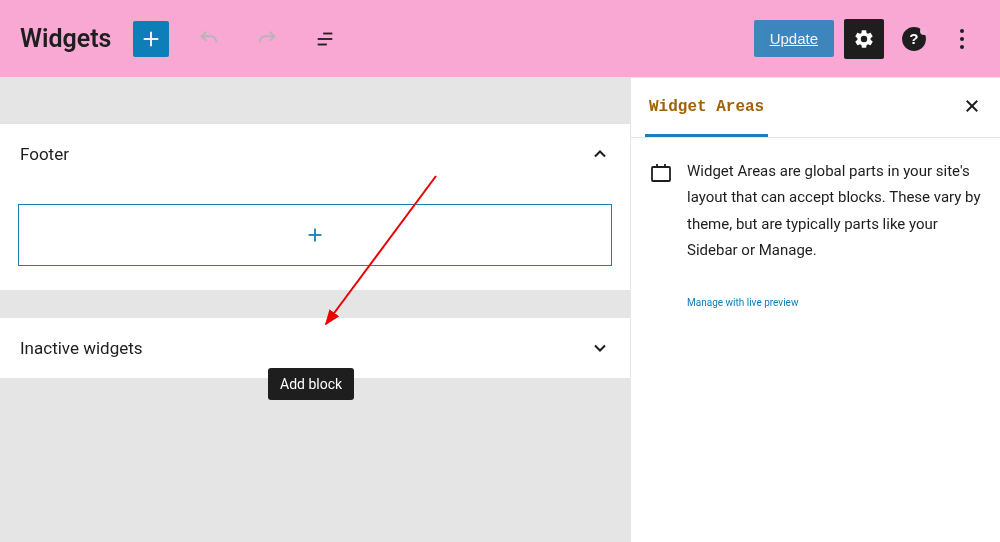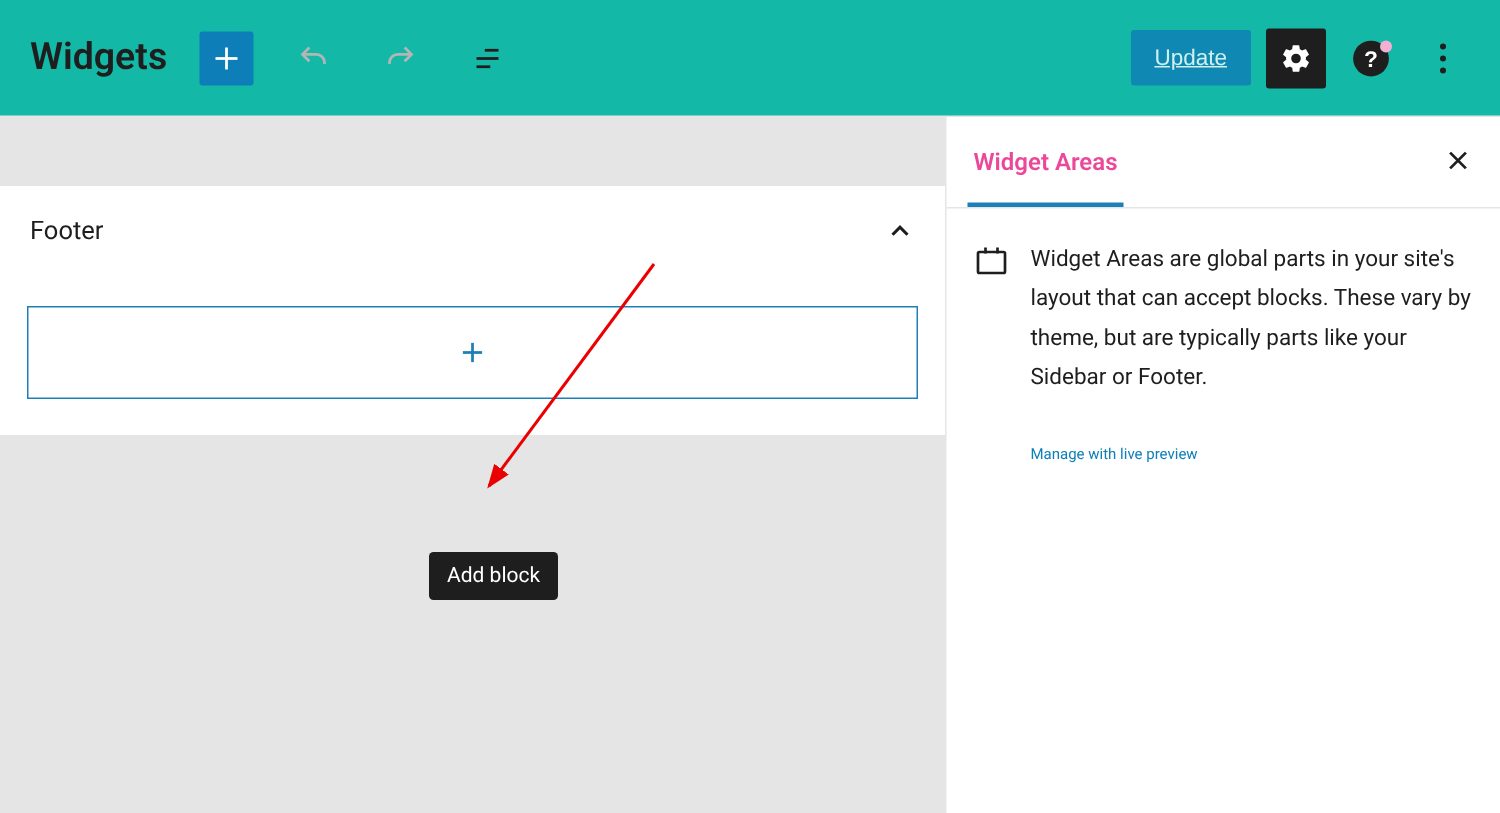--- a/index.html
+++ b/index.html
@@ -18,21 +18,21 @@
       position: relative;
     }
     
     .header {
       height: 78px;
       border-bottom: 1px solid #e5e5e5;
       display: flex;
       align-items: center;
       padding: 0 20px;
       justify-content: space-between;
-      background: #14b8a6;
+      background: #f9a8d4;
     }
     .header-left {
       display: flex;
       align-items: center;
       gap: 22px;
     }
     .page-title {
       font-size: 25px;
       font-weight: 600;
       color: #1e1e1e;
@@ -169,21 +169,21 @@
       background: #fff;
     }
     .appender svg { fill: none; }
     .panel2 {
       background: #fff;
       margin-top: 28px;
     }
     
     .tooltip {
       position: absolute;
-      left: 286px;
+      left: 268px;
       top: 290px;
       background: #1e1e1e;
       color: #fff;
       font-size: 14px;
       padding: 8px 12px;
       border-radius: 3px;
     }
     
     .anno-arrow {
       position: absolute;
@@ -207,26 +207,27 @@
       position: relative;
     }
     .tab {
       padding: 20px 18px 18px 4px;
       font-size: 16px;
       color: #555;
       cursor: pointer;
       margin-right: 20px;
     }
     .tab.active {
-      color: #ec4899;
+      color: #a16207;
       font-weight: 600;
       border-bottom: 3px solid #1e7eb8;
       padding-left: 4px;
       padding-right: 4px;
       margin-right: 38px;
+      font-family: Liberation Mono, monospace;
     }
     .close-btn {
       margin-left: auto;
       background: transparent;
       border: none;
       cursor: pointer;
       width: 28px;
       height: 28px;
     }
     .sidebar-body {
@@ -320,20 +321,28 @@
           <svg width="22" height="22" viewBox="0 0 24 24" stroke="#1e7eb8" stroke-width="2">
               <path d="M12 5v14"></path>
               <path d="M5 12h14"></path>
             </svg>
         </div>
       </div>
     </div>
 
     <div class="tooltip">Add block</div>
 
+    <div class="panel2">
+      <div class="panel-header">
+        <div class="panel-title">Inactive widgets</div>
+        <svg class="chevron" viewBox="0 0 24 24" fill="none" stroke="#1e1e1e" stroke-width="2.5">
+            <path d="M6 9l6 6 6-6"></path>
+          </svg>
+      </div>
+    </div>
 
     <svg class="anno-arrow" width="130" height="170">
       <defs>
         <marker id="ah" markerWidth="10" markerHeight="10" refX="7" refY="3" orient="auto">
           <path d="M0,0 L8,3 L0,6 Z" fill="#ea0000"></path>
         </marker>
       </defs>
       <line x1="118" y1="8" x2="8" y2="156" stroke="#ea0000" stroke-width="2" marker-end="url(#ah)"></line>
     </svg>
 
@@ -349,18 +358,18 @@
           </svg>
       </button>
     </div>
     <div class="sidebar-body">
       <svg class="sidebar-icon" viewBox="0 0 24 24" fill="none" stroke="#1e1e1e" stroke-width="1.8">
         <rect x="3" y="7" width="18" height="14" rx="1"></rect>
         <path d="M8 4v4"></path>
           <path d="M16 4v4"></path>
       </svg>
       <div>
-        <div class="sidebar-text">Widget Areas are global parts in your site's layout that can accept blocks. These vary by theme, but are typically parts like your Sidebar or Footer.</div>
+        <div class="sidebar-text">Widget Areas are global parts in your site's layout that can accept blocks. These vary by theme, but are typically parts like your Sidebar or Manage.</div>
         <a class="manage-link">Manage with live preview</a>
       </div>
     </div>
   </div>
 </div>
 
 </body></html>

